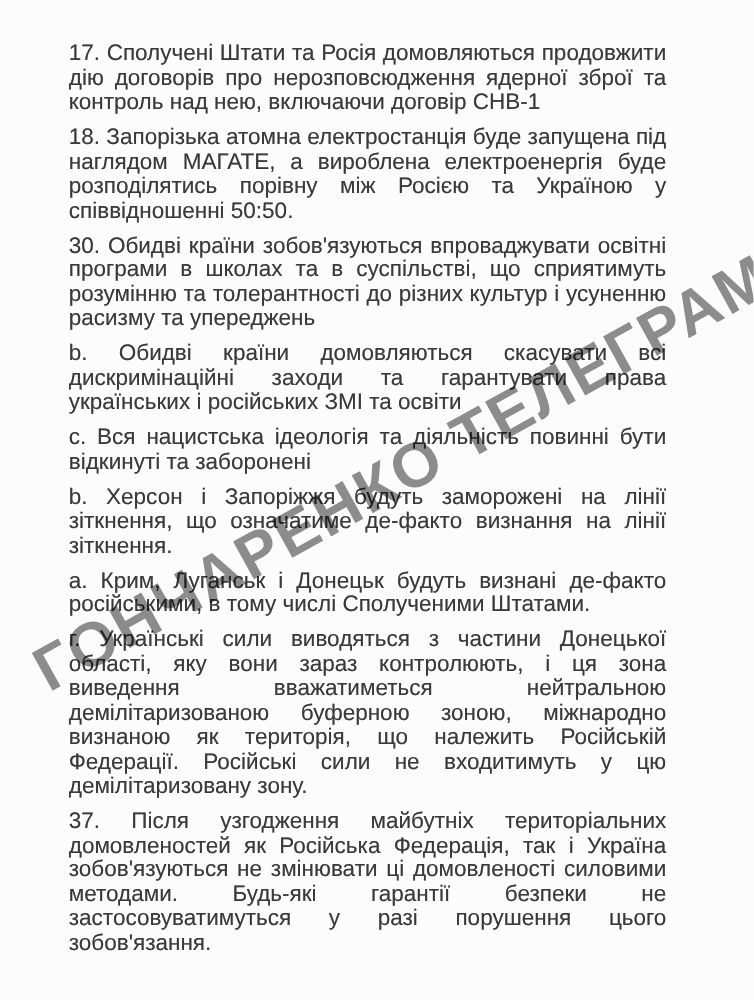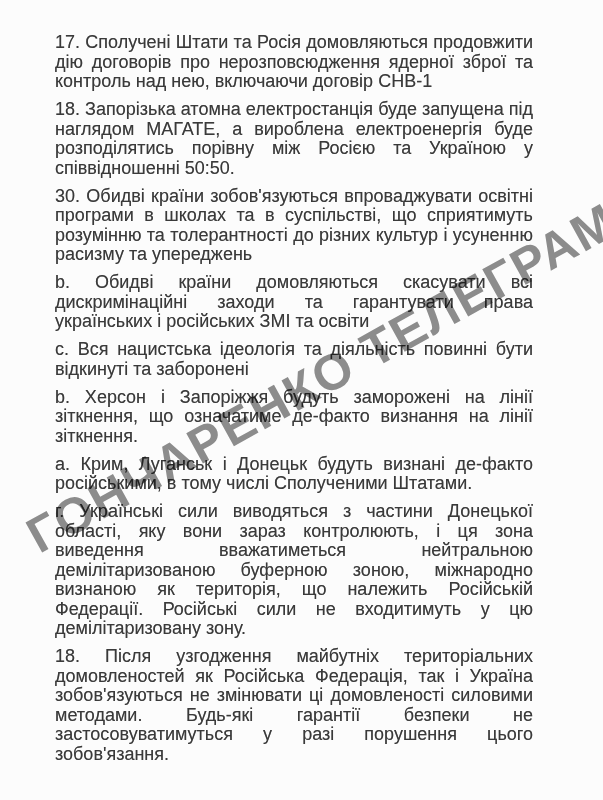--- a/index.html
+++ b/index.html
@@ -56,16 +56,16 @@
 <div class="page">
   <div class="content">
     <p>17. Сполучені Штати та Росія домовляються продовжити дію договорів про нерозповсюдження ядерної зброї та контроль над нею, включаючи договір СНВ-1</p>
     <p>18. Запорізька атомна електростанція буде запущена під наглядом МАГАТЕ, а вироблена електроенергія буде розподілятись порівну між Росією та Україною у співвідношенні 50:50.</p>
     <p>30. Обидві країни зобов'язуються впроваджувати освітні програми в школах та в суспільстві, що сприятимуть розумінню та толерантності до різних культур і усуненню расизму та упереджень</p>
     <p>b. Обидві країни домовляються скасувати всі дискримінаційні заходи та гарантувати права українських і російських ЗМІ та освіти</p>
     <p>c. Вся нацистська ідеологія та діяльність повинні бути відкинуті та заборонені</p>
     <p>b. Херсон і Запоріжжя будуть заморожені на лінії зіткнення, що означатиме де-факто визнання на лінії зіткнення.</p>
     <p>a. Крим, Луганськ і Донецьк будуть визнані де-факто російськими, в тому числі Сполученими Штатами.</p>
     <p>г. Українські сили виводяться з частини Донецької області, яку вони зараз контролюють, і ця зона виведення вважатиметься нейтральною демілітаризованою буферною зоною, міжнародно визнаною як територія, що належить Російській Федерації. Російські сили не входитимуть у цю демілітаризовану зону.</p>
-    <p>18. Після узгодження майбутніх територіальних домовленостей як Російська Федерація, так і Україна зобов'язуються не змінювати ці домовленості силовими методами. Будь-які гарантії безпеки не застосовуватимуться у разі порушення цього зобов'язання.</p>
+    <p>37. Після узгодження майбутніх територіальних домовленостей як Російська Федерація, так і Україна зобов'язуються не змінювати ці домовленості силовими методами. Будь-які гарантії безпеки не застосовуватимуться у разі порушення цього зобов'язання.</p>
   </div>
   <div class="watermark">ГОНЧАРЕНКО ТЕЛЕГРАМ</div>
 </div>
 
 </body></html>

